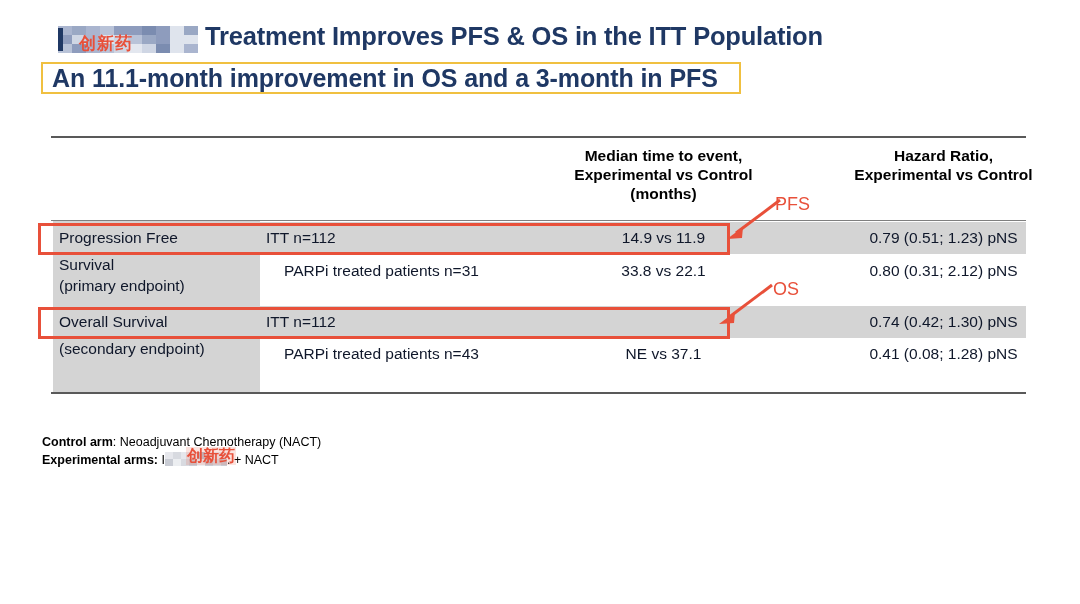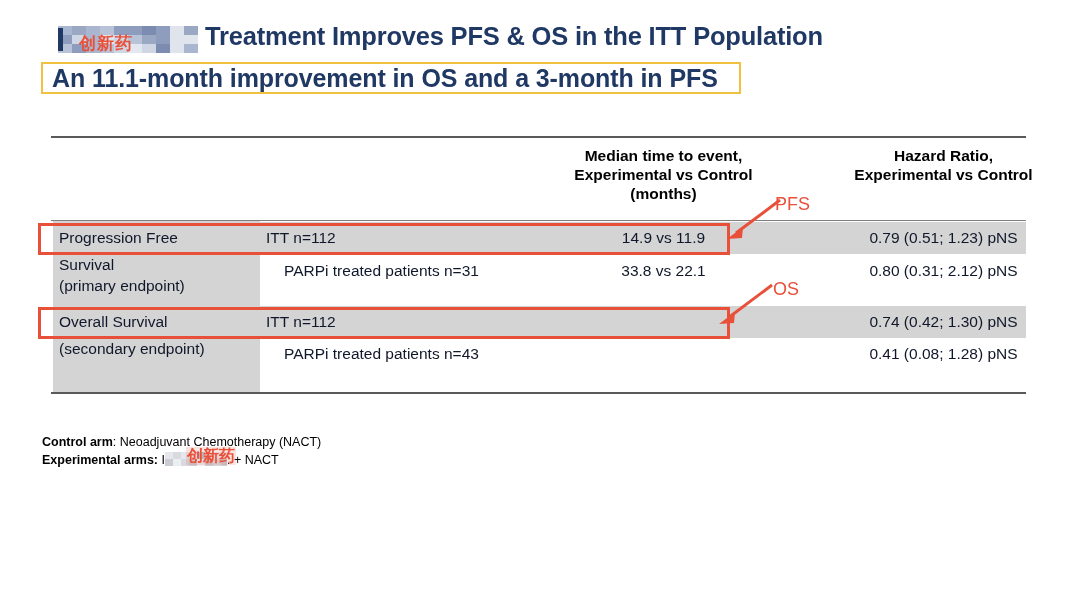--- a/index.html
+++ b/index.html
@@ -278,20 +278,21 @@
   <div class="cell cell-pop-in" style="top:126px">PARPi treated patients n=31</div>
   <div class="cell cell-med" style="top:126px">33.8 vs 22.1</div>
   <div class="cell cell-hr" style="top:126px">0.80 (0.31; 2.12) pNS</div>
 
   <div class="cell cell-label" style="top:177px">Overall Survival</div>
   <div class="cell cell-pop" style="top:177px">ITT n=112</div>
   <div class="cell cell-hr" style="top:177px">0.74 (0.42; 1.30) pNS</div>
 
   <div class="cell cell-sub" style="top:204px">(secondary endpoint)</div>
   <div class="cell cell-pop-in" style="top:209px">PARPi treated patients n=43</div>
+  <div class="cell cell-med" style="top:209px">NE vs 37.1</div>
   <div class="cell cell-hr" style="top:209px">0.41 (0.08; 1.28) pNS</div>
 </div>
 
 <div class="hl-rect" id="hl-pfs"></div>
 <div class="hl-rect" id="hl-os"></div>
 
 <svg class="annot-arrow" id="arrow-pfs" width="64" height="46" viewBox="0 0 64 46">
   <line x1="58" y1="4" x2="14" y2="37" stroke="#e8503a" stroke-width="3"></line>
   <polygon points="5,43 21,31 20,42" fill="#e8503a"></polygon>
 </svg>

